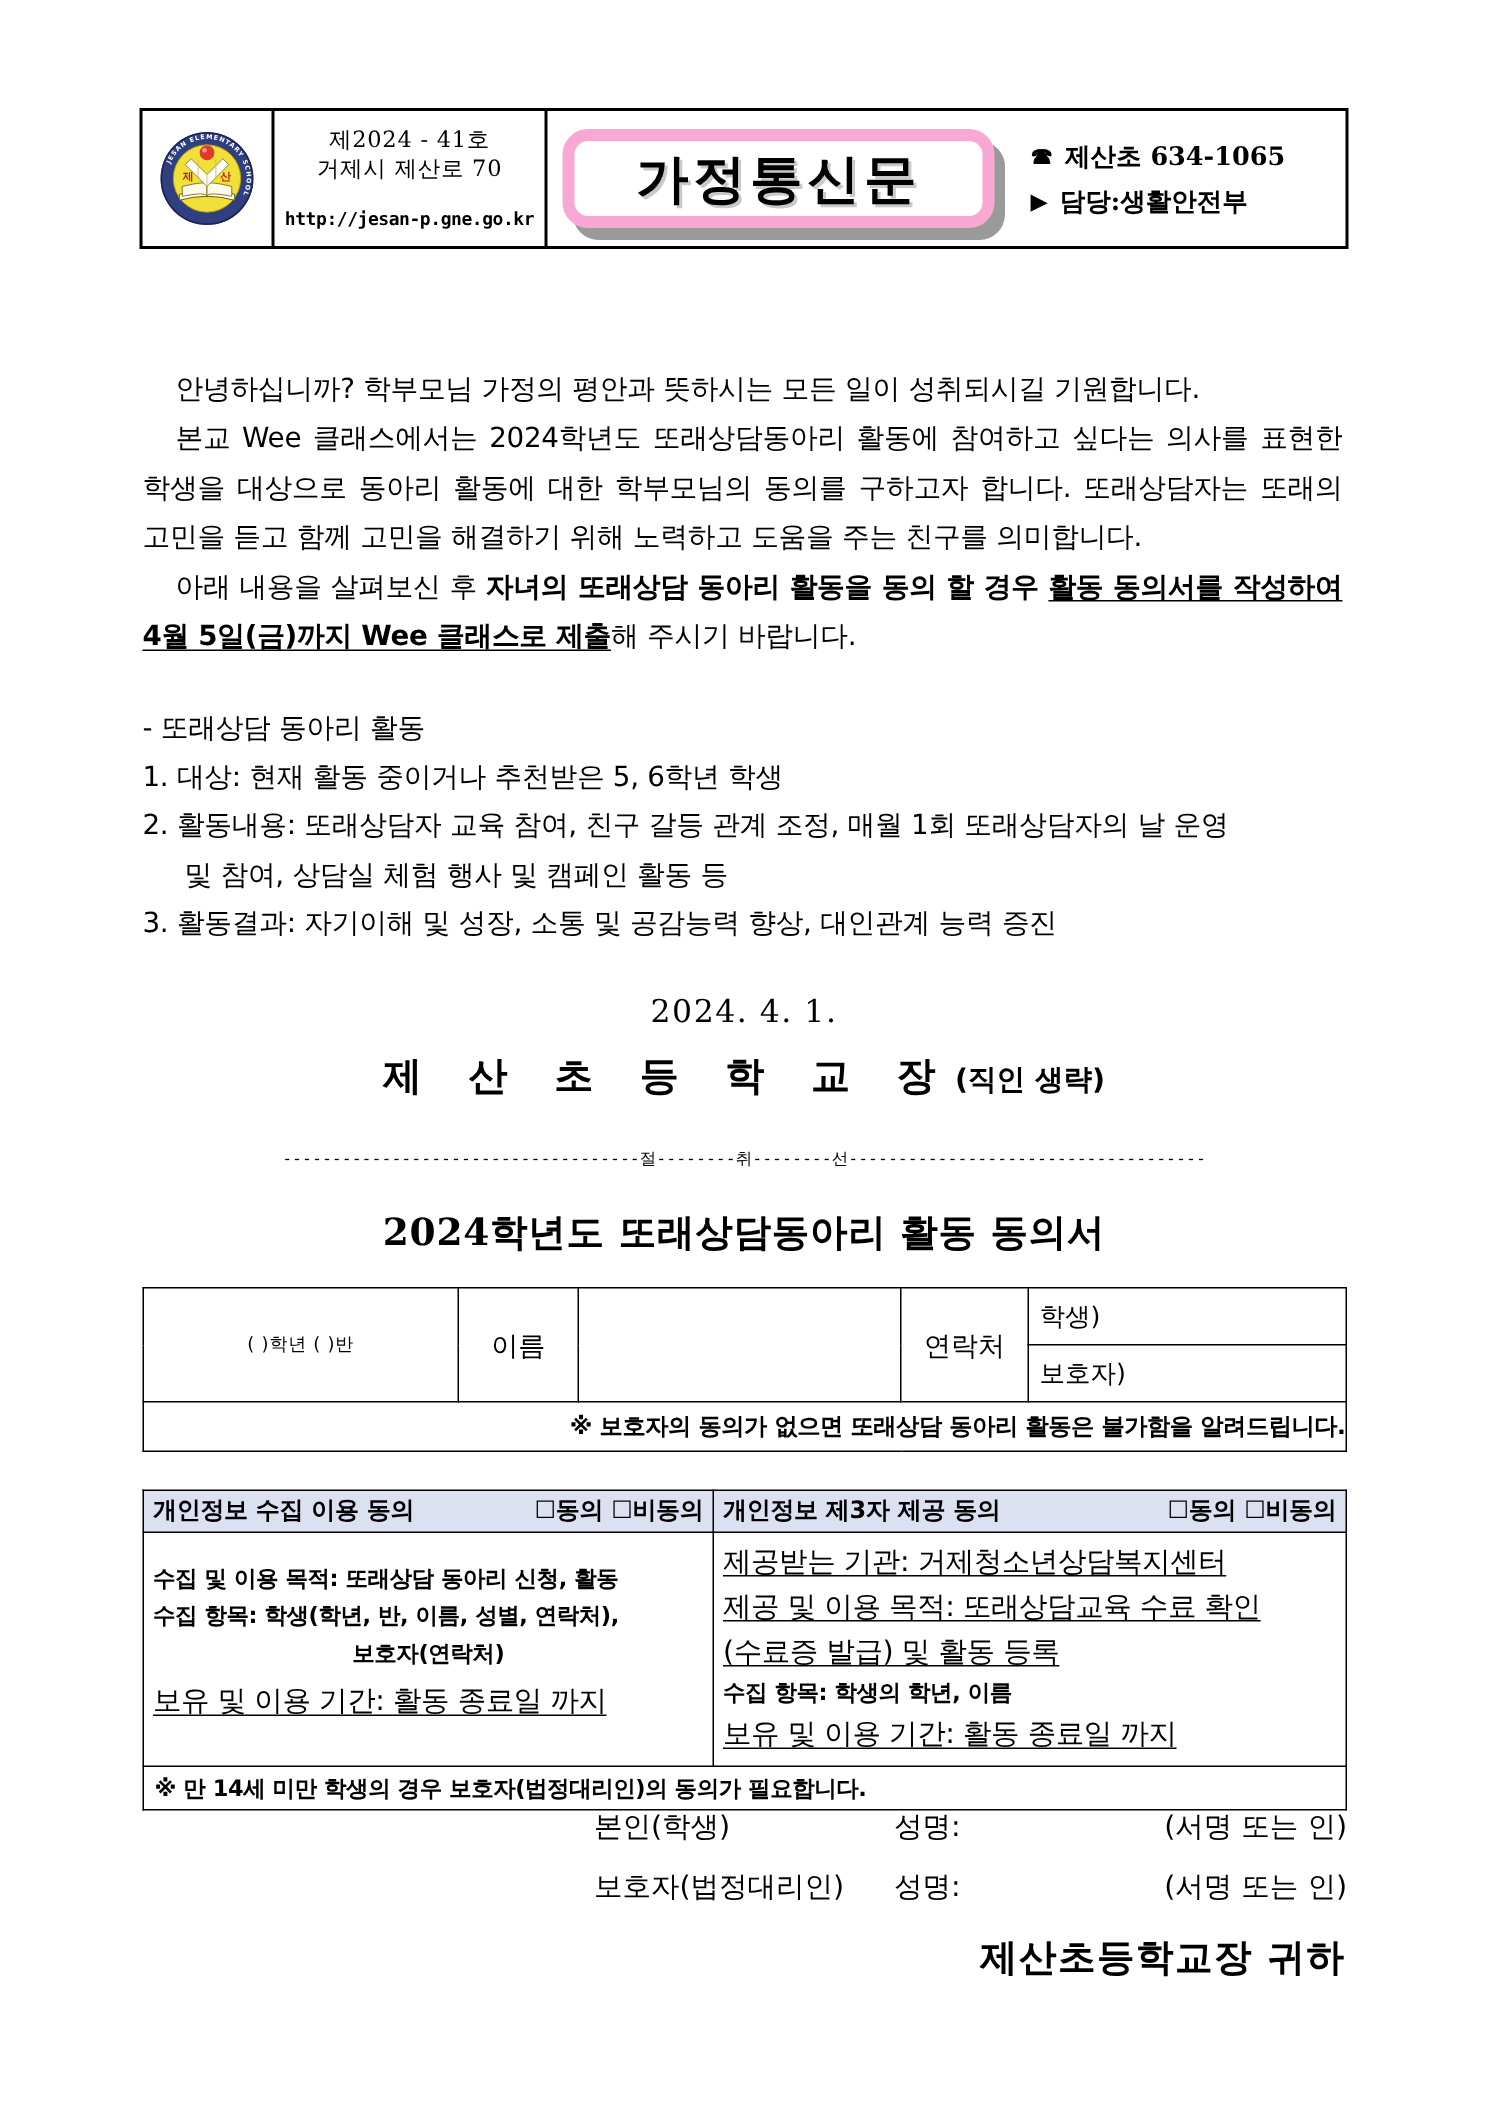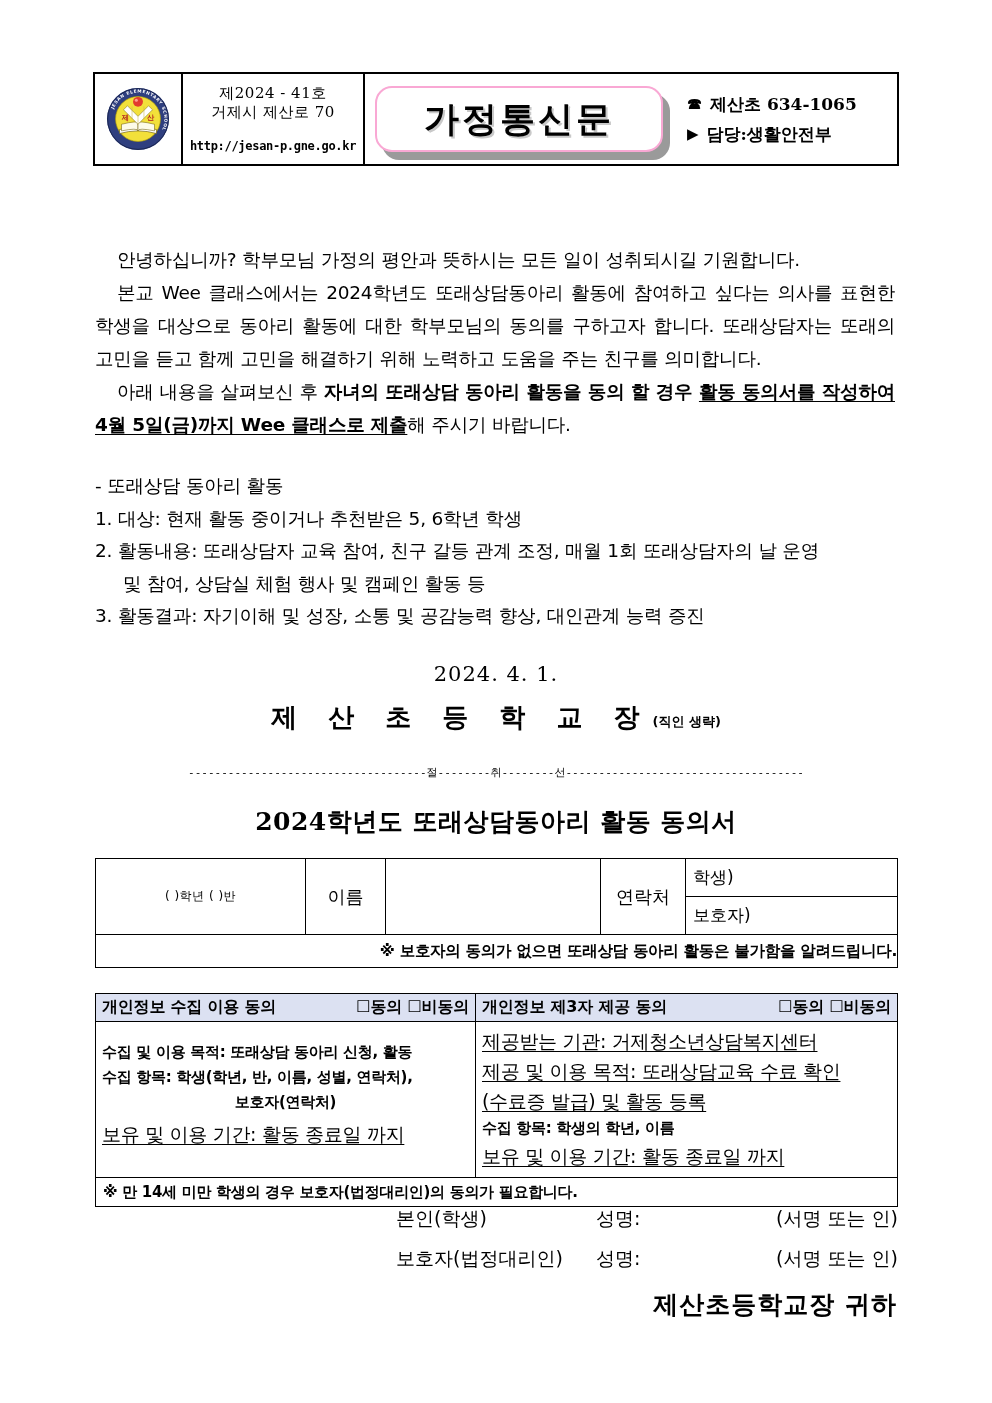--- a/index.html
+++ b/index.html
@@ -90,21 +90,21 @@
     left: 7px; top: 8px;
     width: 100%; height: 100%;
     background: #9a9a9a;
     border-radius: 17px;
   }
   .titlebox .face {
     position: absolute;
     left: 0; top: 0;
     width: 100%; height: 100%;
     background: #fff;
-    border: 2px solid #f9a8d4;
+    border: 8px solid #f9a8d4;
     border-radius: 17px;
     box-sizing: border-box;
     display: flex;
     align-items: center;
     justify-content: center;
   }
   .titlebox .face span {
     font-family: "DejaVu Serif", "Liberation Serif", serif;
     font-weight: bold;
     font-size: 35px;
@@ -191,21 +191,21 @@
     left: 93px;
     top: 700px;
     width: 806px;
     text-align: center;
     font-weight: bold;
     font-size: 26px;
     white-space: nowrap;
   }
   .school-line .nm { letter-spacing: 11px; }
   .school-line .seal {
-    font-size: 13px;
+    font-size: 19px;
     font-weight: bold;
     letter-spacing: 0;
     margin-left: 2px;
   }
 
   
   .cutline {
     position: absolute;
     left: 95px;
     top: 765px;

